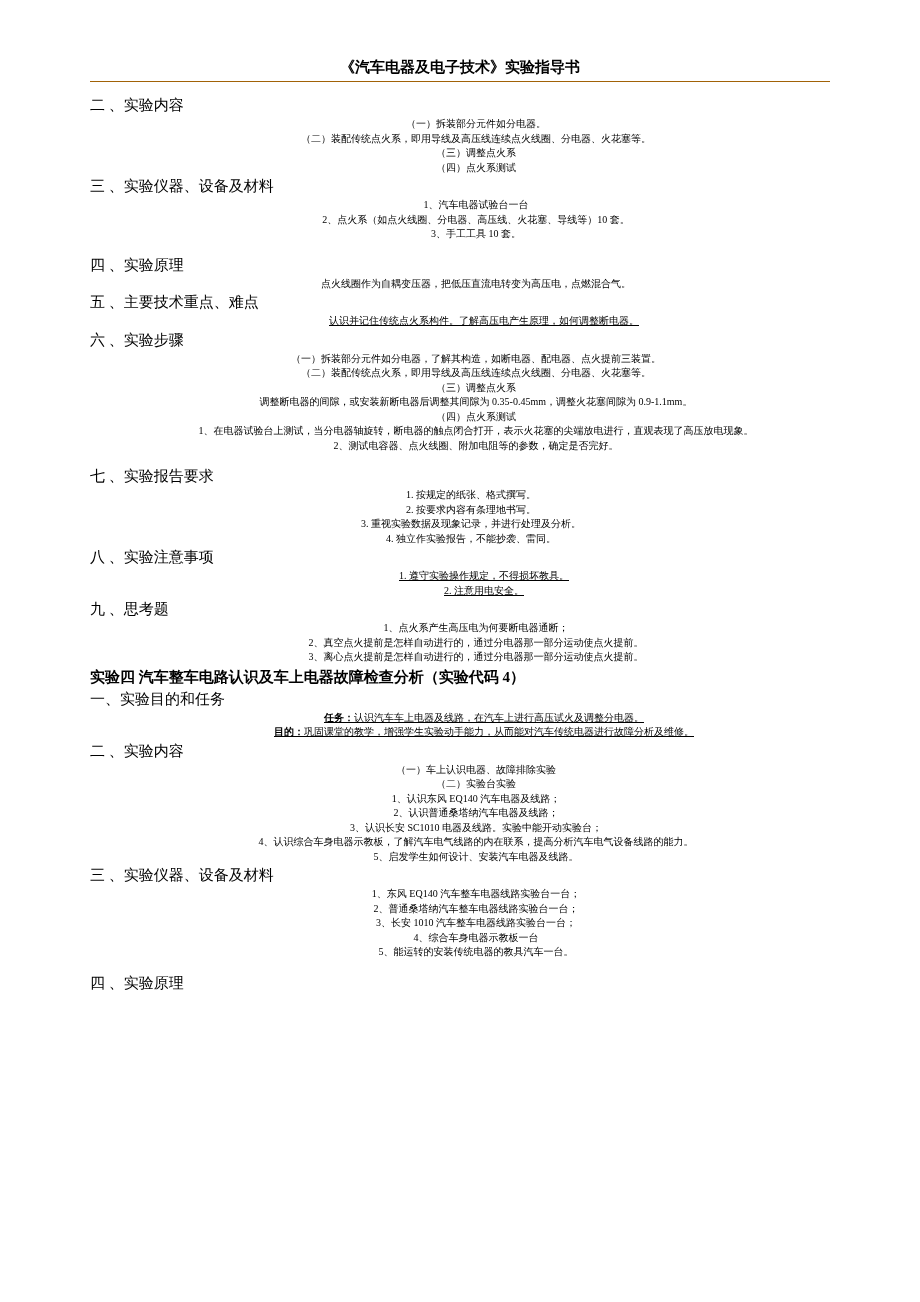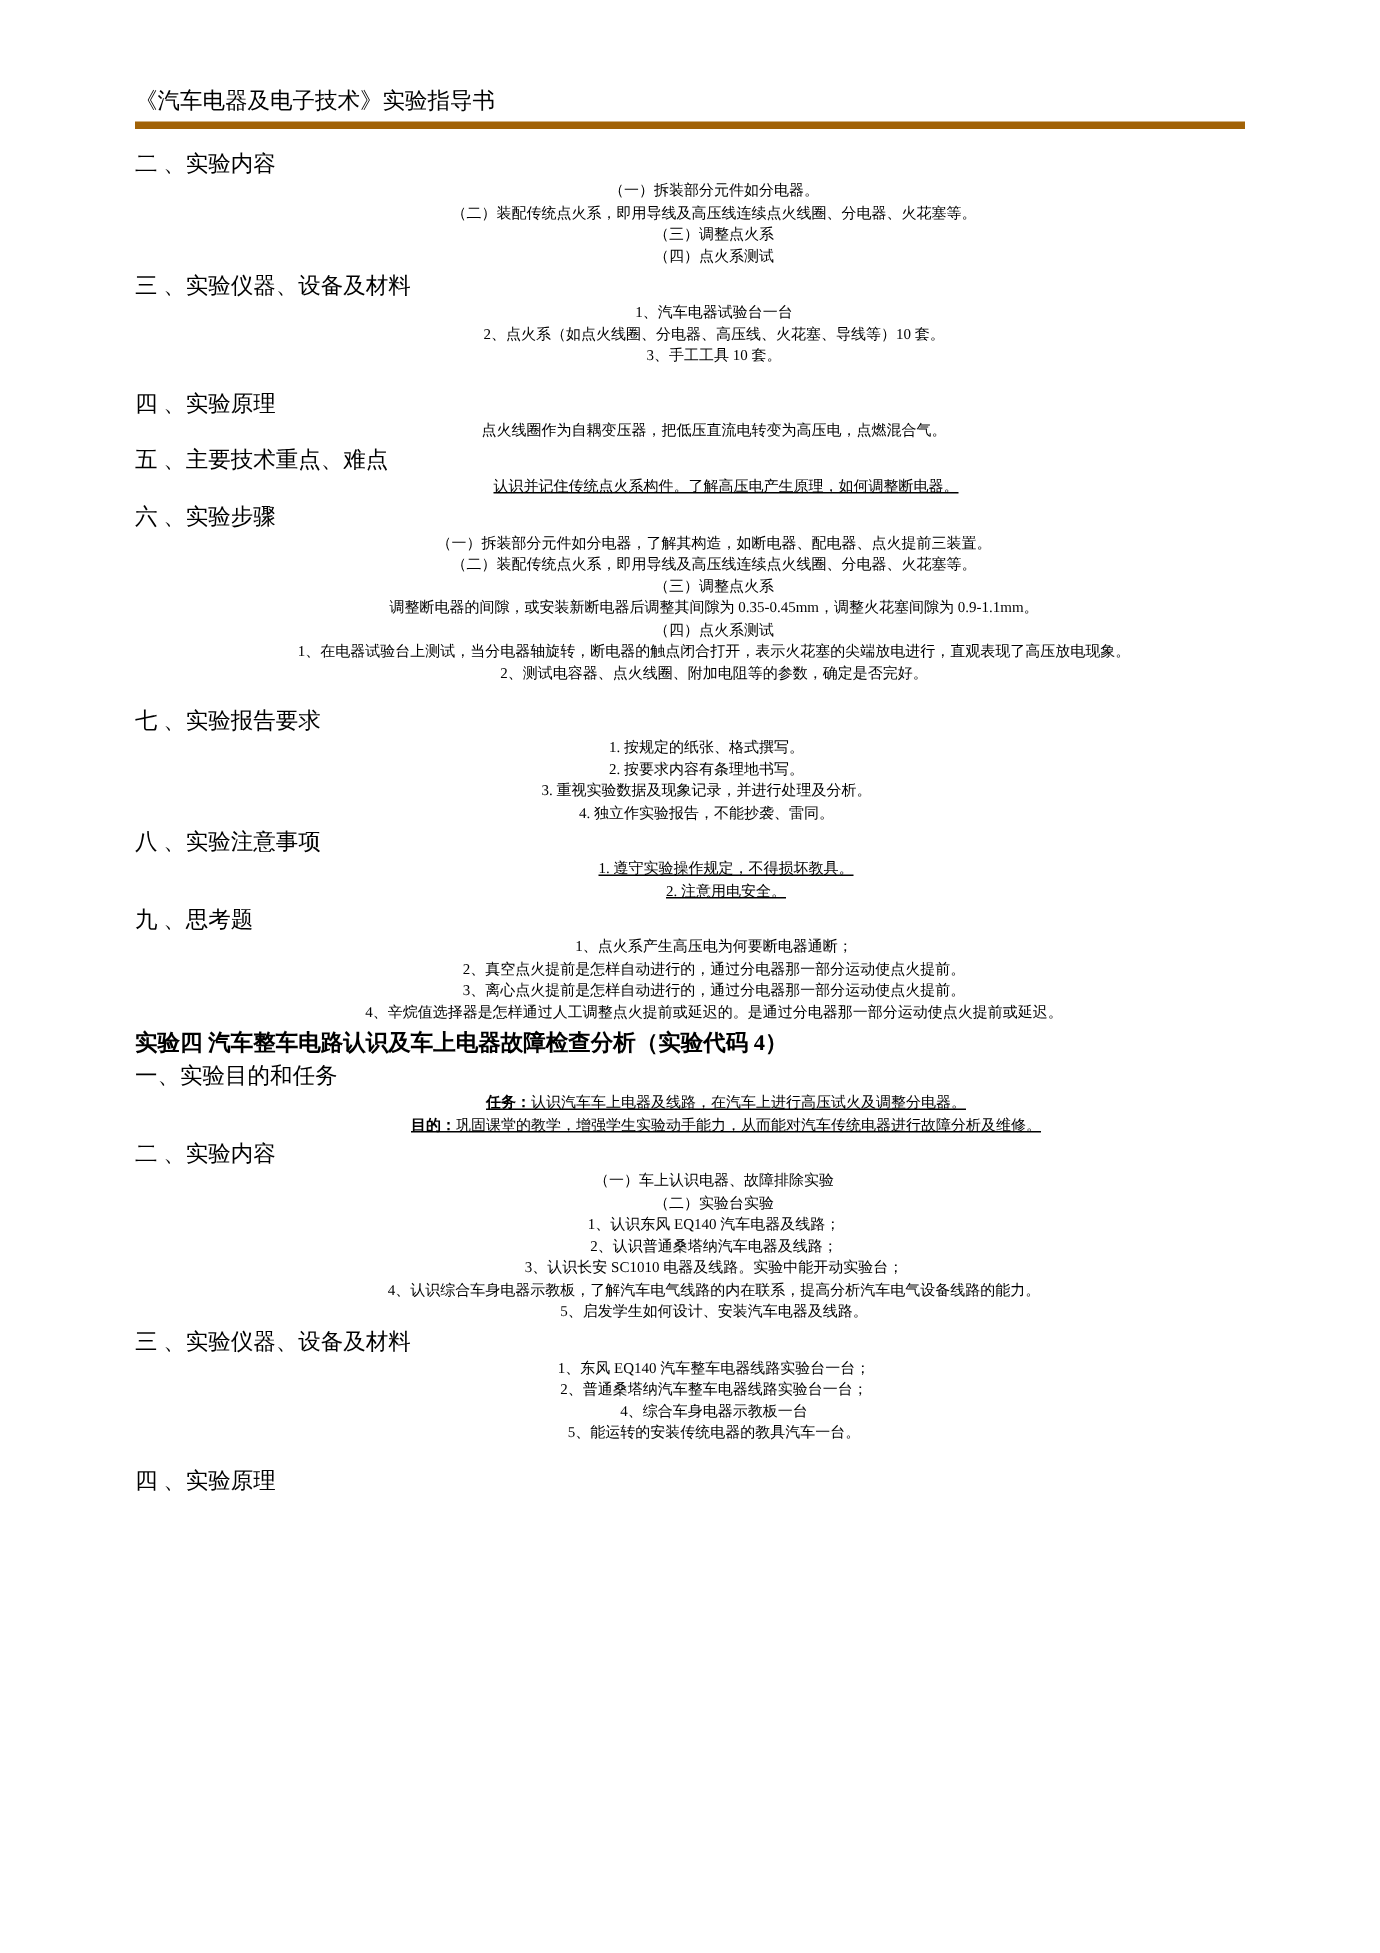--- a/index.html
+++ b/index.html
@@ -11,25 +11,26 @@
   }
   .page {
     width: 920px;
     min-height: 1302px;
     margin: 0 auto;
     padding: 58px 90px 40px 90px;
     box-sizing: border-box;
     position: relative;
   }
   .header-title {
-    text-align: left;
+    text-align: center;
     font-size: 15px;
     padding-bottom: 4px;
-    border-bottom: 5px solid #a16207;
+    border-bottom: 1px solid #a16207;
     margin-bottom: 14px;
+    font-weight: bold;
   }
   .section-title {
     font-weight: normal;
     font-size: 15px;
     margin-top: 2px;
     margin-bottom: 2px;
   }
   .body-text {
     font-size: 10px;
     line-height: 1.45;
@@ -93,40 +94,40 @@
   <p class="body-text indent-1b">4. 独立作实验报告，不能抄袭、雷同。</p>
 
   <p class="section-title">八 、实验注意事项</p>
   <p class="body-text indent-2">1. 遵守实验操作规定，不得损坏教具。</p>
   <p class="body-text indent-2">2. 注意用电安全。</p>
 
   <p class="section-title">九 、思考题</p>
   <p class="body-text indent-1">1、点火系产生高压电为何要断电器通断；</p>
   <p class="body-text indent-1">2、真空点火提前是怎样自动进行的，通过分电器那一部分运动使点火提前。</p>
   <p class="body-text indent-1">3、离心点火提前是怎样自动进行的，通过分电器那一部分运动使点火提前。</p>
-  <p class="body-text indent-1">4、辛烷值选择器是怎样通过人工调整点火提前或延迟的。是通过分电器那一部分运动使点火提前或延迟。</p>
 
   <p class="center-bold">实验四    汽车整车电路认识及车上电器故障检查分析（实验代码 4）</p>
 
   <p class="section-title">一、实验目的和任务</p>
   <p class="body-text indent-2"><span class="bold">任务：</span><span>认识汽车车上电器及线路，在汽车上进行高压试火及调整分电器。</span></p>
   <p class="body-text indent-2"><span class="bold">目的：</span><span>巩固课堂的教学，增强学生实验动手能力，从而能对汽车传统电器进行故障分析及维修。</span></p>
 
   <p class="section-title">二 、实验内容</p>
   <p class="body-text indent-1">（一）车上认识电器、故障排除实验</p>
   <p class="body-text indent-1">（二）实验台实验</p>
   <p class="body-text indent-1">1、认识东风 EQ140 汽车电器及线路；</p>
   <p class="body-text indent-1">2、认识普通桑塔纳汽车电器及线路；</p>
   <p class="body-text indent-1">3、认识长安 SC1010 电器及线路。实验中能开动实验台；</p>
   <p class="body-text indent-1">4、认识综合车身电器示教板，了解汽车电气线路的内在联系，提高分析汽车电气设备线路的能力。</p>
   <p class="body-text indent-1">5、启发学生如何设计、安装汽车电器及线路。</p>
 
   <p class="section-title">三 、实验仪器、设备及材料</p>
   <p class="body-text indent-1">1、东风 EQ140 汽车整车电器线路实验台一台；</p>
   <p class="body-text indent-1">2、普通桑塔纳汽车整车电器线路实验台一台；</p>
+  <p class="body-text indent-1">3、长安 1010 汽车整车电器线路实验台一台；</p>
   <p class="body-text indent-1">4、综合车身电器示教板一台</p>
   <p class="body-text indent-1">5、能运转的安装传统电器的教具汽车一台。</p>
 
   <div class="spacer"></div>
 
   <p class="section-title">四 、实验原理</p>
 
 </div>
 
 </body></html>

